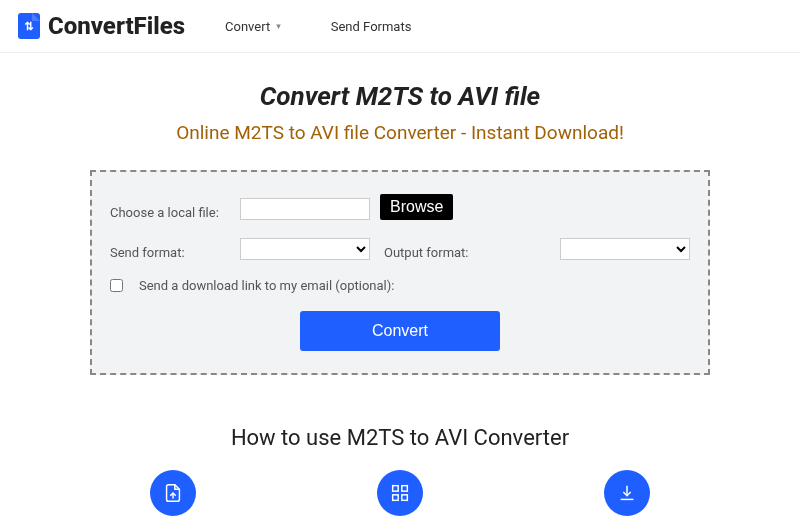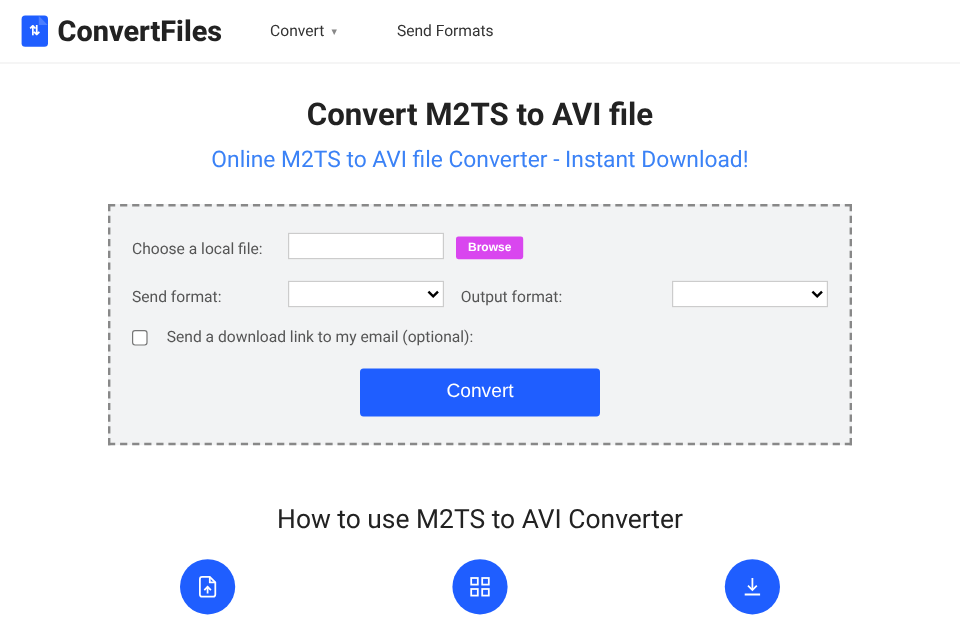--- a/index.html
+++ b/index.html
@@ -5,27 +5,27 @@
     * { margin: 0; padding: 0; box-sizing: border-box; }
     body { font-family: -apple-system, BlinkMacSystemFont, "Segoe UI", Roboto, Arial, sans-serif; background: #fff; color: #222; width: 800px; }
     .topbar { display: flex; align-items: center; padding: 12px 18px; border-bottom: 1px solid #eee; gap: 40px; }
     .logo { display: flex; align-items: center; gap: 8px; font-weight: 800; font-size: 24px; text-align: right; }
     .logo-icon { width: 22px; height: 26px; background: #1f5eff; border-radius: 3px; position: relative; }
     .logo-icon::before { content: ""; position: absolute; top: 0; right: 0; width: 8px; height: 8px; background: #fff; clip-path: polygon(0 0, 100% 100%, 0 100%); opacity: .2; }
     .logo-icon::after { content: "\21C5"; position: absolute; left: 50%; top: 50%; transform: translate(-50%, -50%); font-size: 11px; color: #fff; font-weight: 700; }
     .nav { display: flex; gap: 50px; font-size: 13px; color: #333; }
     .nav-item { display: flex; align-items: center; gap: 6px; cursor: pointer; }
     .chev { font-size: 9px; color: #888; }
-    h1 { text-align: center; font-size: 26px; font-weight: 700; margin-top: 28px; }
-    .sub { text-align: center; font-size: 19px; font-weight: 400; margin-top: 10px; color: #3b82f6; }
+    h1 { text-align: center; font-size: 26px; font-weight: 700; margin-top: 28px; font-style: italic; }
+    .sub { text-align: center; font-size: 19px; font-weight: 400; margin-top: 10px; color: #a16207; }
     .panel { margin: 26px 90px 0; background: #f2f3f4; border: 2px dashed #888; padding: 22px 18px; }
     .row { display: flex; align-items: flex-end; gap: 10px; margin-bottom: 18px; font-size: 13px; color: #555; }
     .row label { width: 120px; }
     .row input[type=text] { width: 130px; height: 22px; border: 1px solid #ccc; padding: 0 4px; font-size: 12px; }
-    .browse { background: #d946ef; color: #fff; border: none; padding: 4px 10px; font-size: 10px; border-radius: 2px; cursor: pointer; font-weight: bold; }
+    .browse { background: #000000; color: #fff; border: none; padding: 4px 10px; font-size: 16px; border-radius: 2px; cursor: pointer; }
     .sel { height: 22px; border: 1px solid #ccc; font-size: 12px; background: #fff; }
     .sel.in { width: 130px; }
     .sel.out { width: 130px; }
     .gap { flex: 1; }
     .outlbl { margin-left: 4px; }
     .chkline { display: flex; align-items: center; gap: 16px; font-size: 13px; color: #555; margin-bottom: 18px; }
     .convert-wrap { display: flex; justify-content: center; }
     .convert { background: #1f5eff; color: #fff; border: none; width: 200px; height: 40px; font-size: 16px; border-radius: 3px; cursor: pointer; }
     .howto { text-align: center; font-size: 22px; margin-top: 50px; }
     .steps { display: flex; justify-content: space-around; margin: 20px 60px 0; }

